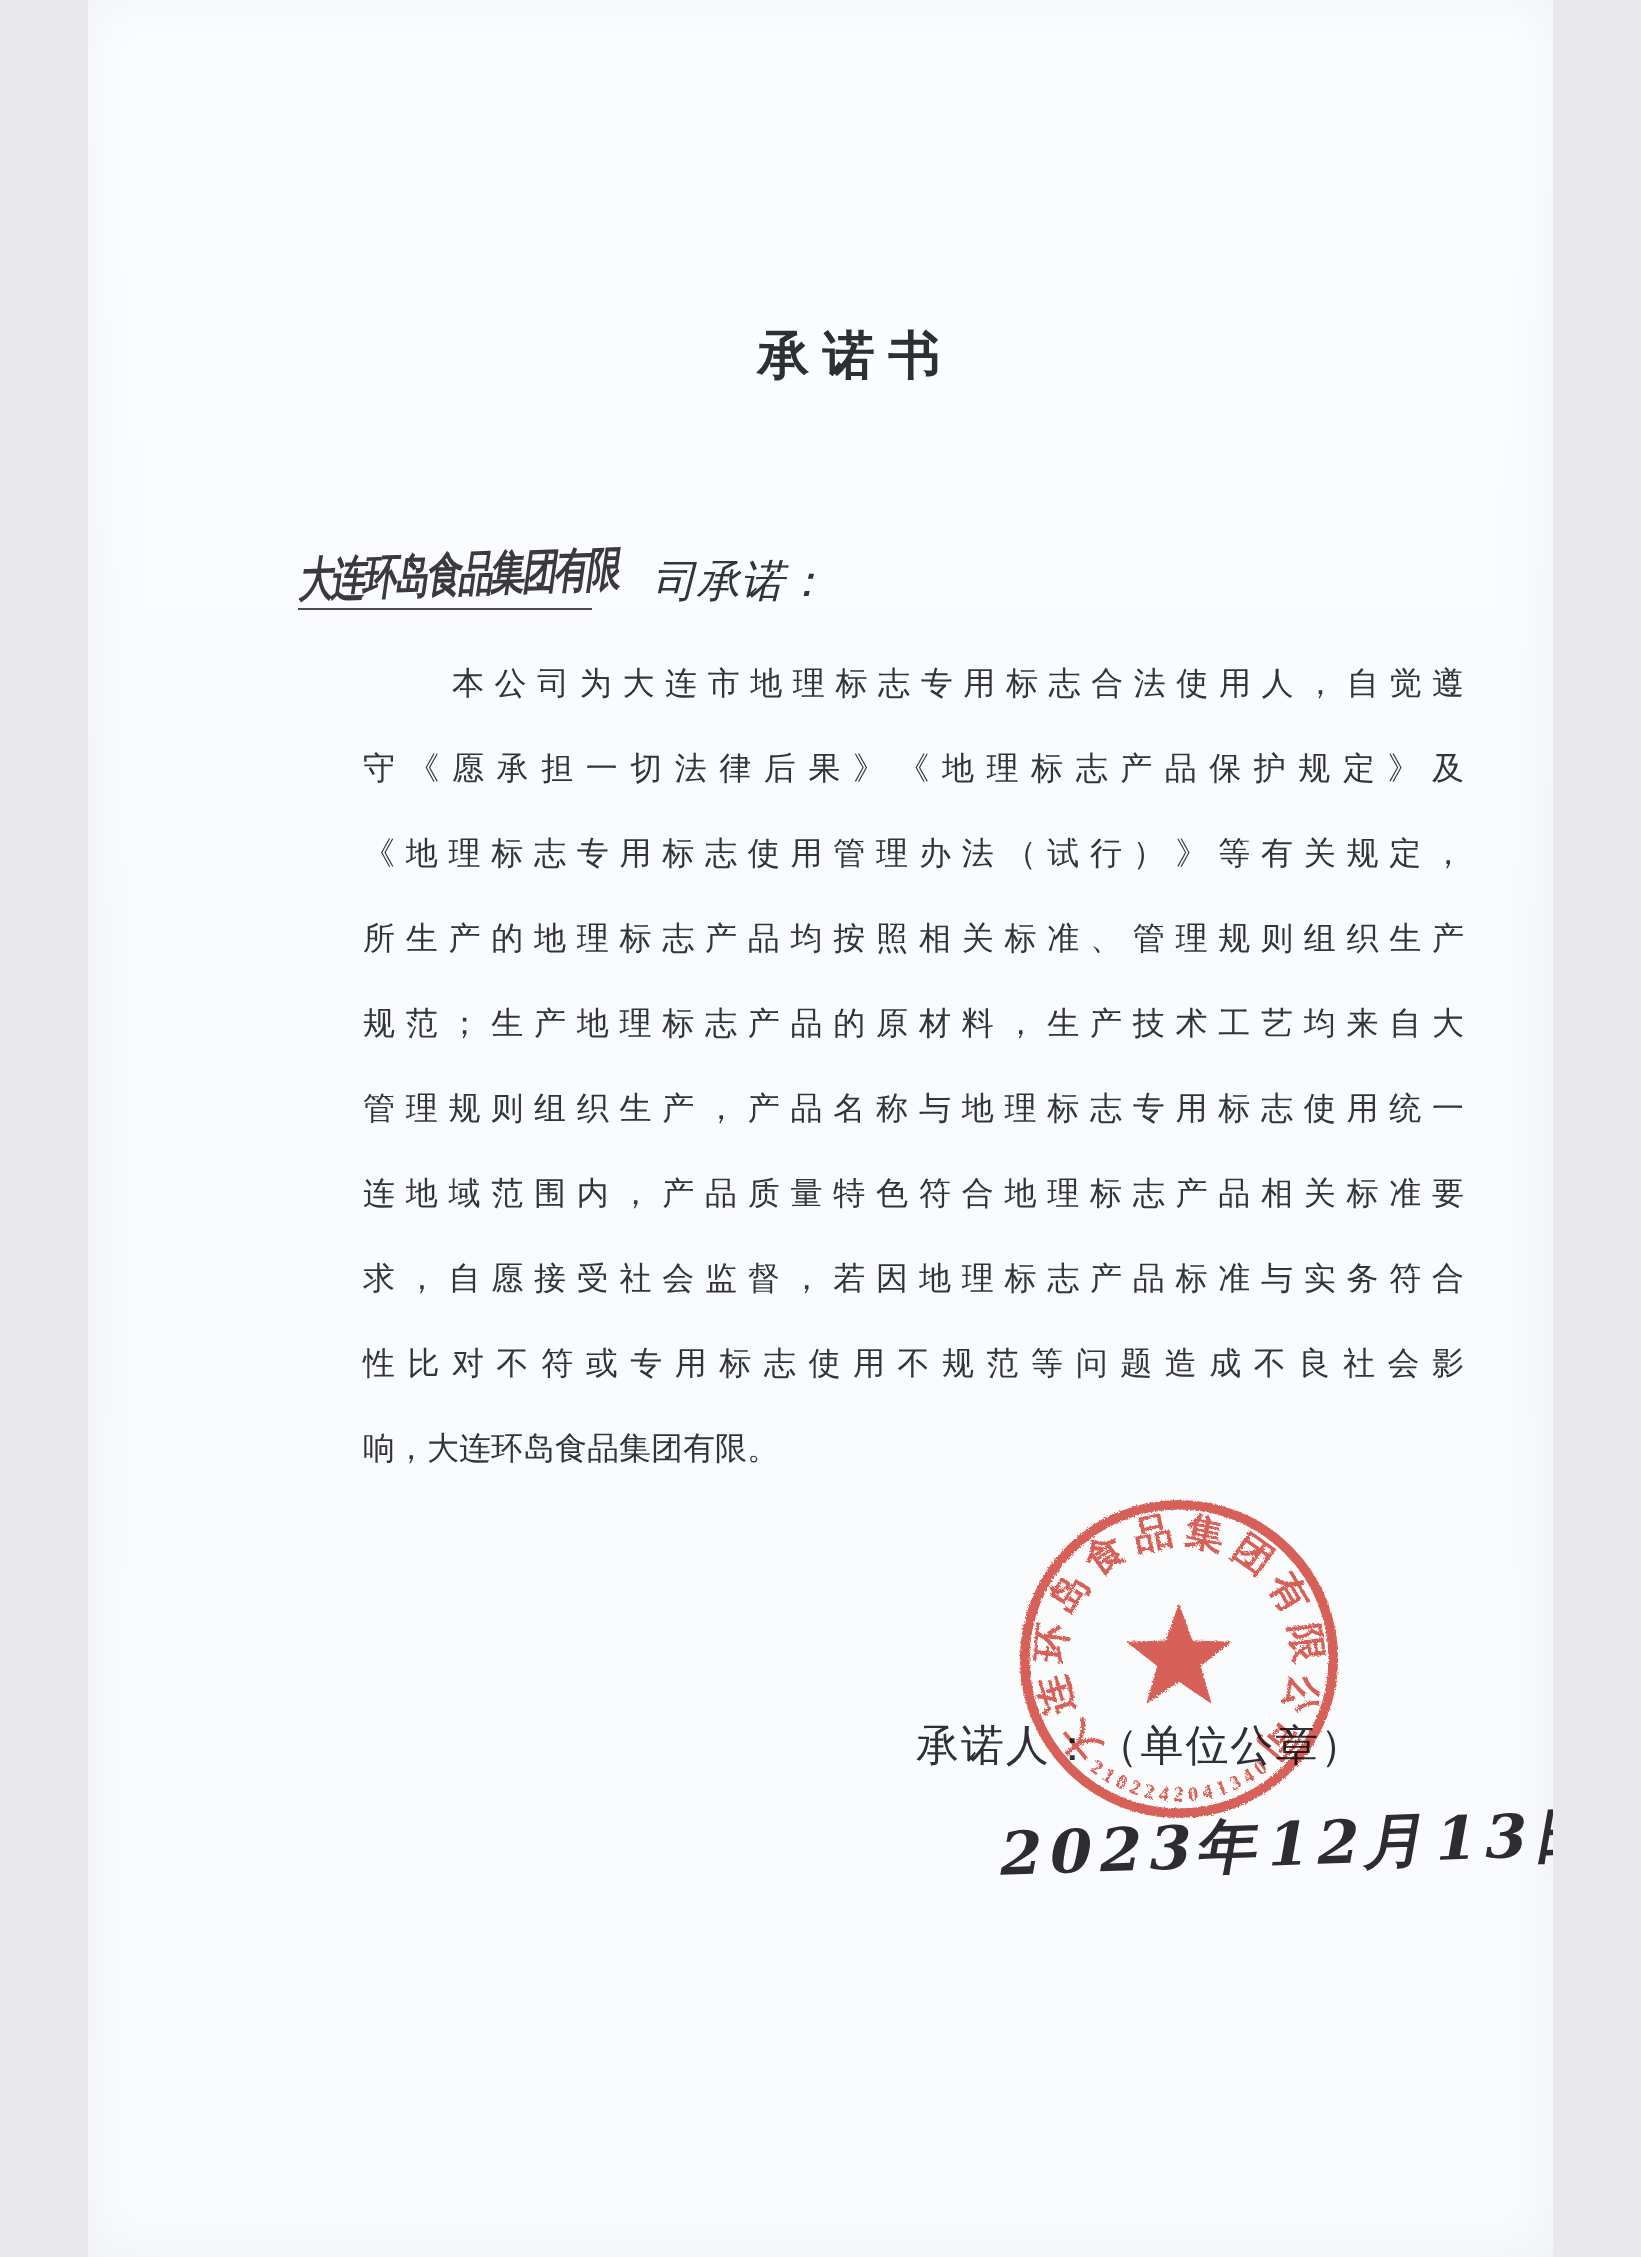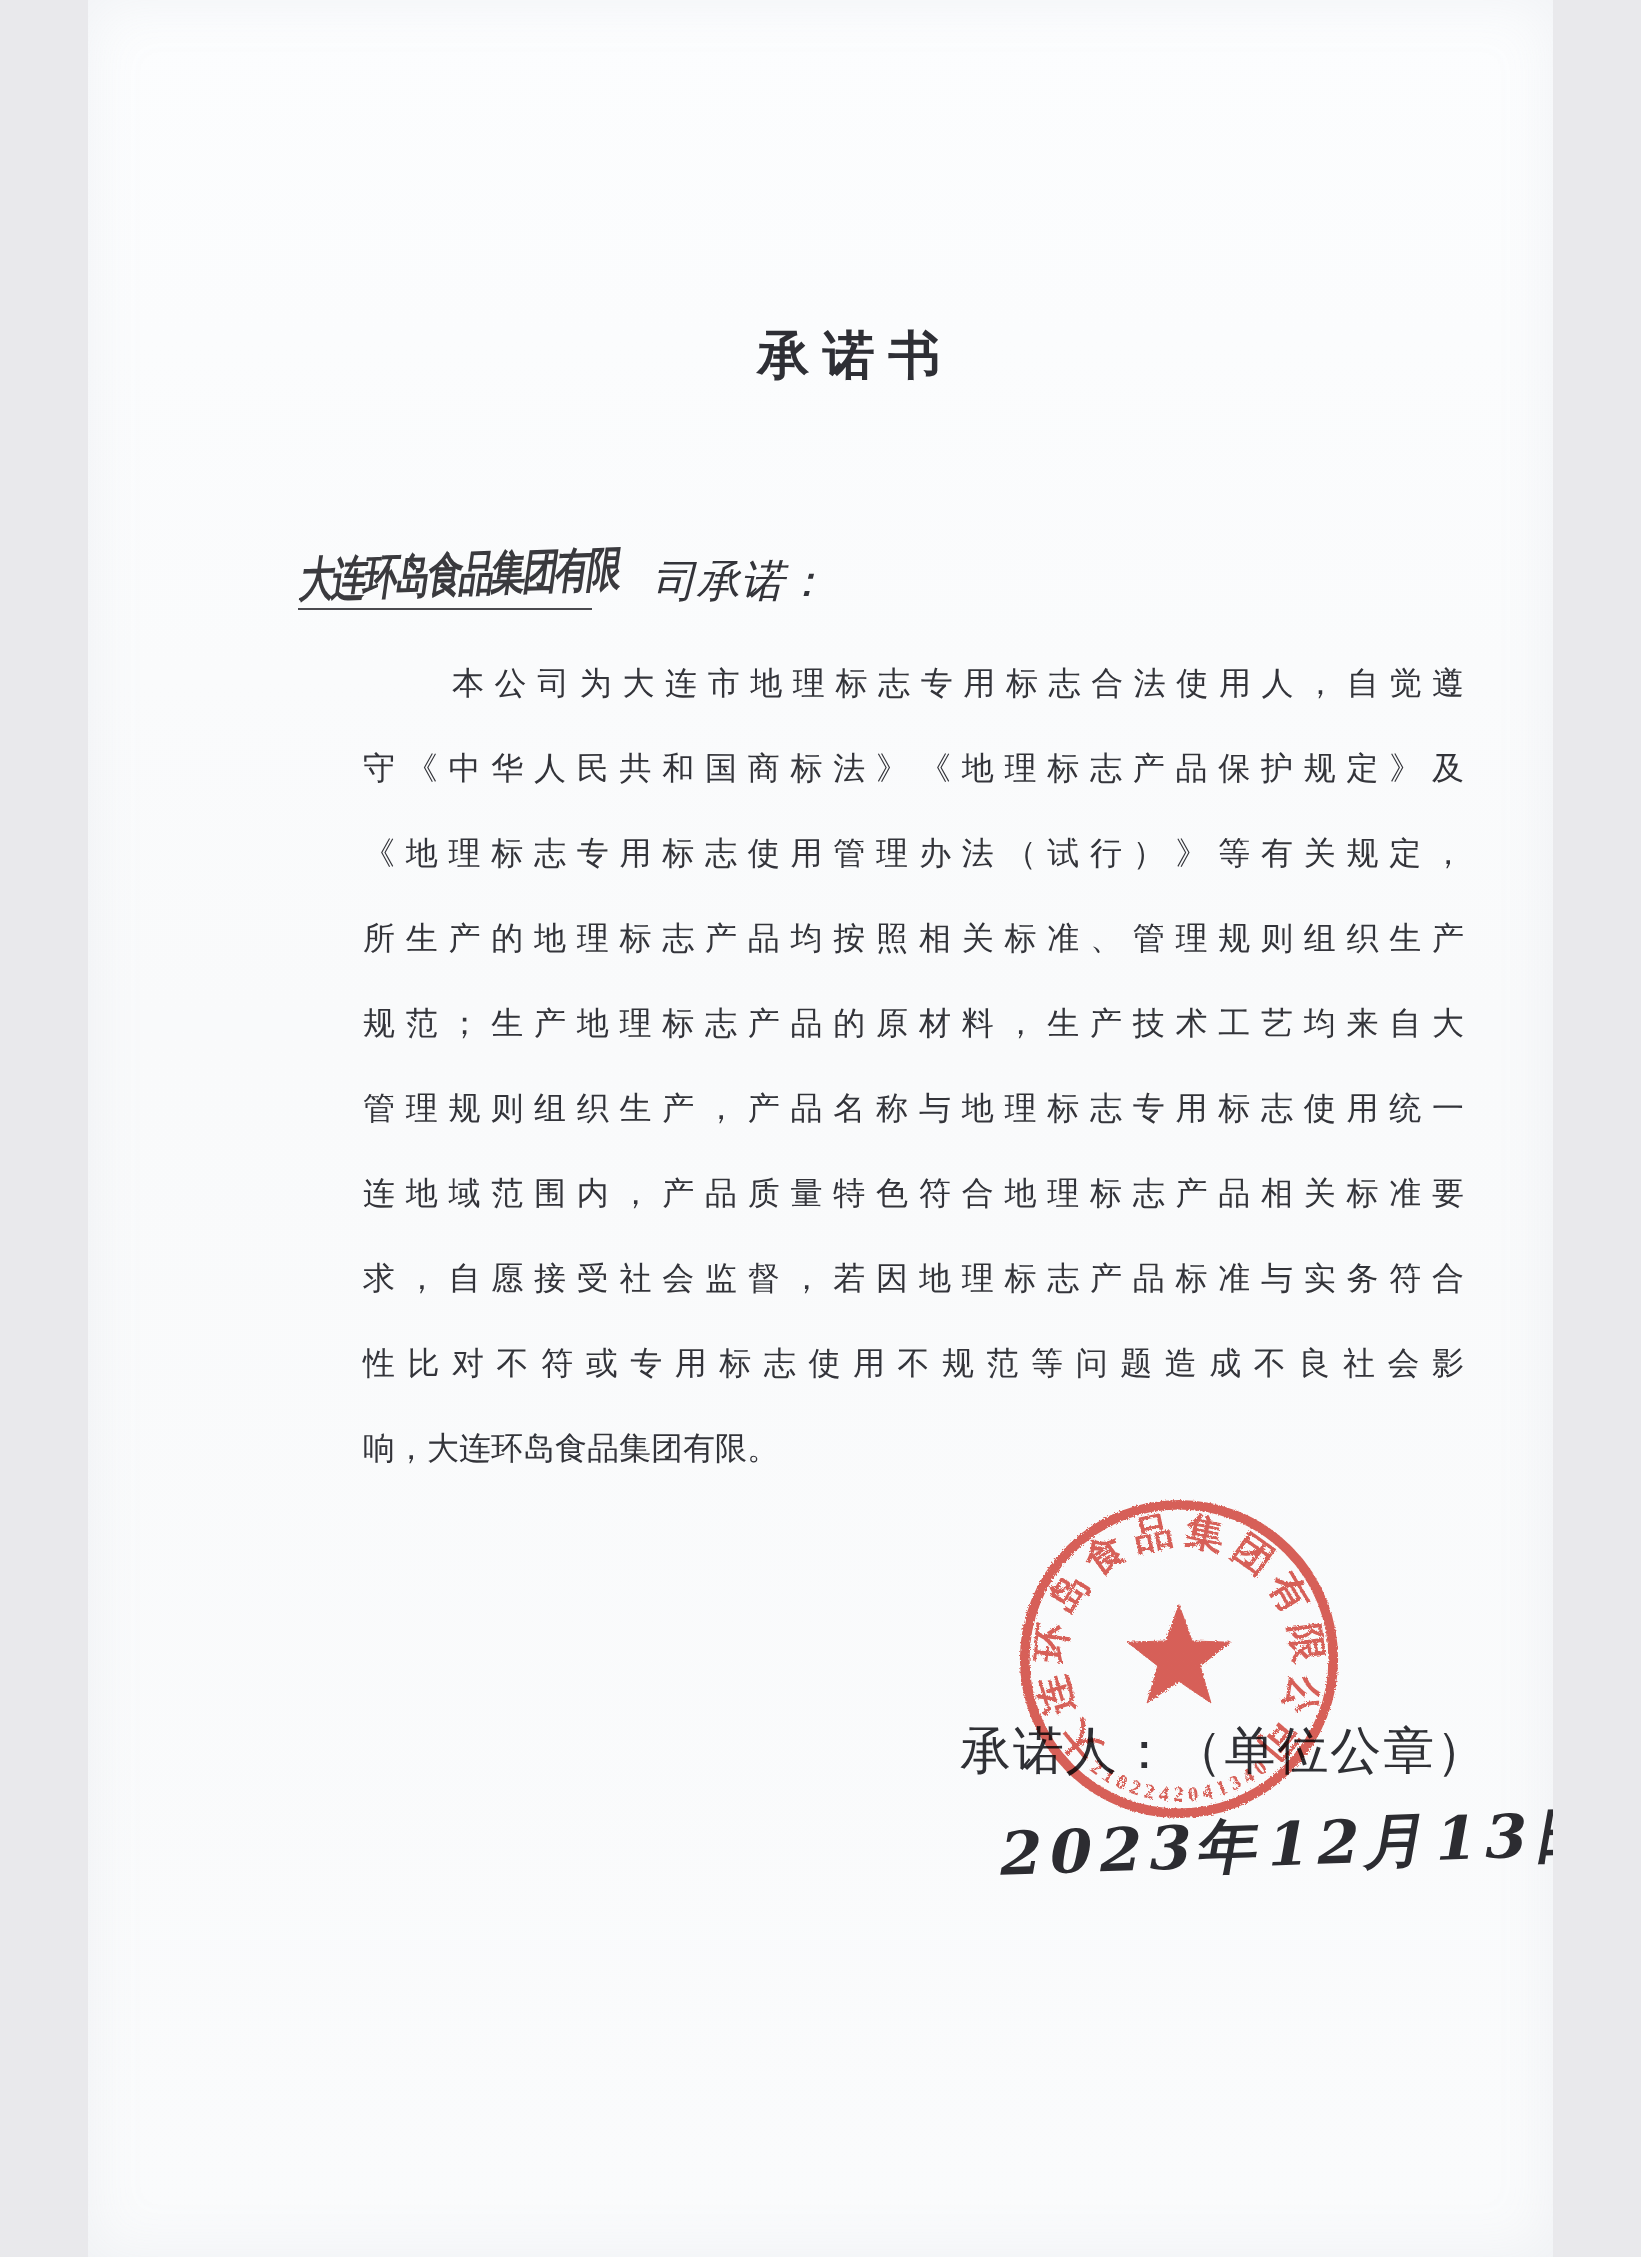--- a/index.html
+++ b/index.html
@@ -47,22 +47,22 @@
     font-size:32px;
   }
   .body-line{
     height:85px;line-height:85px;
     text-align:justify;text-align-last:justify;
     white-space:nowrap;
   }
   .body-line.first{text-indent:89px;}
   .body-line.last{text-align-last:left;}
   .signature-label{
-    position:absolute;top:1717px;left:872px;
-    font-size:51px;letter-spacing:1.9px;color:#2f3035;
+    position:absolute;top:1717px;left:828px;
+    font-size:43px;letter-spacing:1.9px;color:#2f3035;
     white-space:nowrap;
   }
   .seal{
     position:absolute;top:1496px;left:928px;width:326px;height:326px;
     mix-blend-mode:multiply;opacity:0.86;
   }
   .seal svg{width:100%;height:100%;}
   .seal text{
     font-family:"Liberation Serif","DejaVu Serif",serif;
     text-anchor:middle;dominant-baseline:middle;
@@ -85,21 +85,21 @@
 
   <div class="doc-title">承诺书</div>
 
   <div class="salutation">
     <span class="fill-underline"></span>
     <span class="hand handwritten-company">大连环岛食品集团有限</span><span class="suffix">司承诺：</span>
   </div>
 
   <div class="body-block">
     <div class="body-line first">本公司为大连市地理标志专用标志合法使用人，自觉遵</div>
-    <div class="body-line">守《中华人民共和国商标法》《地理标志产品保护规定》及</div>
+    <div class="body-line">守《愿承担一切法律后果》《地理标志产品保护规定》及</div>
     <div class="body-line">《地理标志专用标志使用管理办法（试行）》等有关规定，</div>
     <div class="body-line">所生产的地理标志产品均按照相关标准、管理规则组织生产</div>
     <div class="body-line">规范；生产地理标志产品的原材料，生产技术工艺均来自大</div>
     <div class="body-line">管理规则组织生产，产品名称与地理标志专用标志使用统一</div>
     <div class="body-line">连地域范围内，产品质量特色符合地理标志产品相关标准要</div>
     <div class="body-line">求，自愿接受社会监督，若因地理标志产品标准与实务符合</div>
     <div class="body-line">性比对不符或专用标志使用不规范等问题造成不良社会影</div>
     <div class="body-line last">响，大连环岛食品集团有限。</div>
   </div>
 

